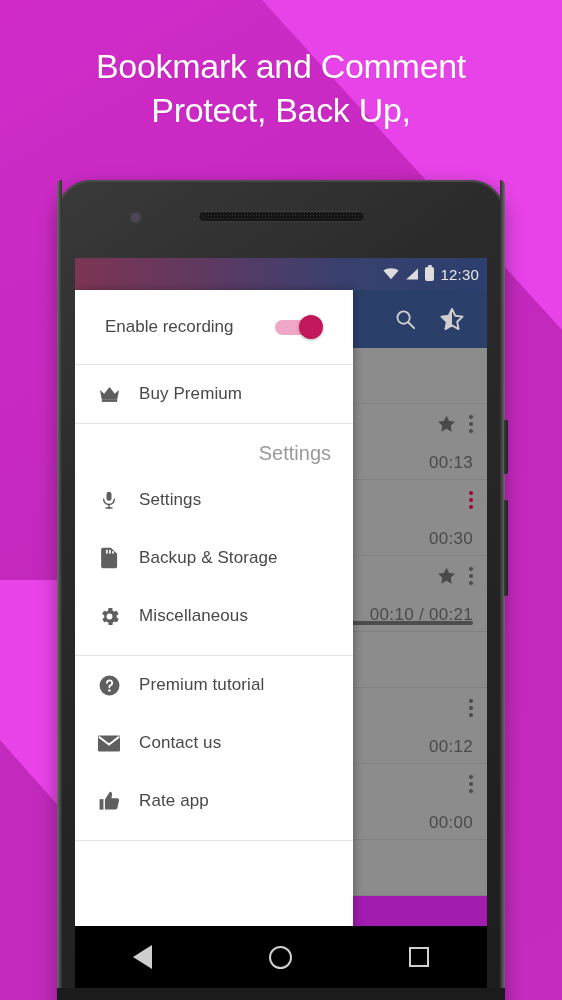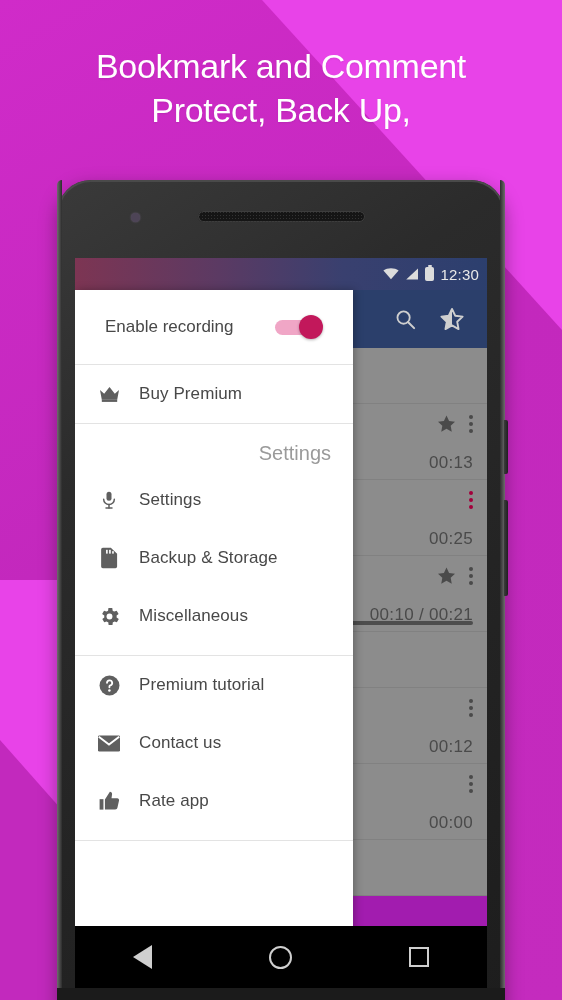--- a/index.html
+++ b/index.html
@@ -191,21 +191,21 @@
 
       <div class="row">
         <div class="meta">
           <div class="icons">
             <div class="dots accent">
                 <span></span>
                 <span></span>
                 <span></span>
               </div>
           </div>
-          <div class="dur">00:25</div>
+          <div class="dur">00:30</div>
         </div>
       </div>
 
       <div class="row">
         <div class="meta">
           <div class="icons">
             <svg class="star-f" viewBox="0 0 24 24">
               <path d="M12 1.8l3.1 6.6 7.1.9-5.2 4.9 1.3 7-6.3-3.5-6.3 3.5 1.3-7L1.8 9.3l7.1-.9z" fill="#4a4a4a"></path>
             </svg>
             <div class="dots">

